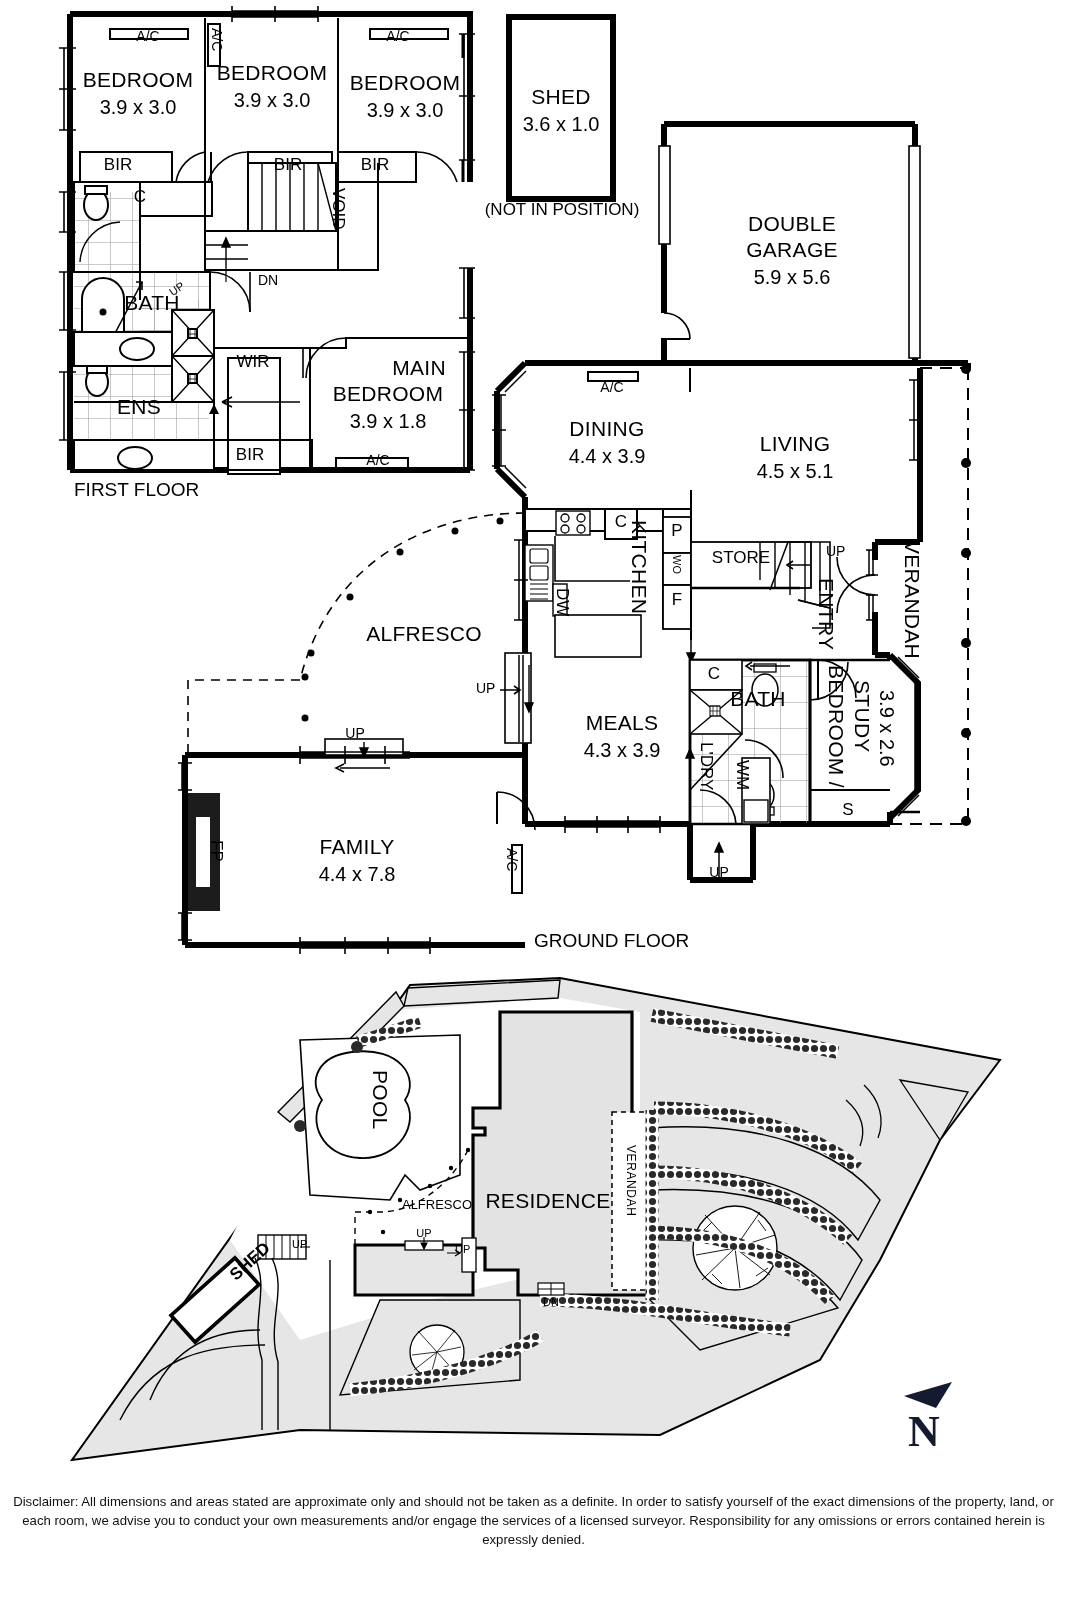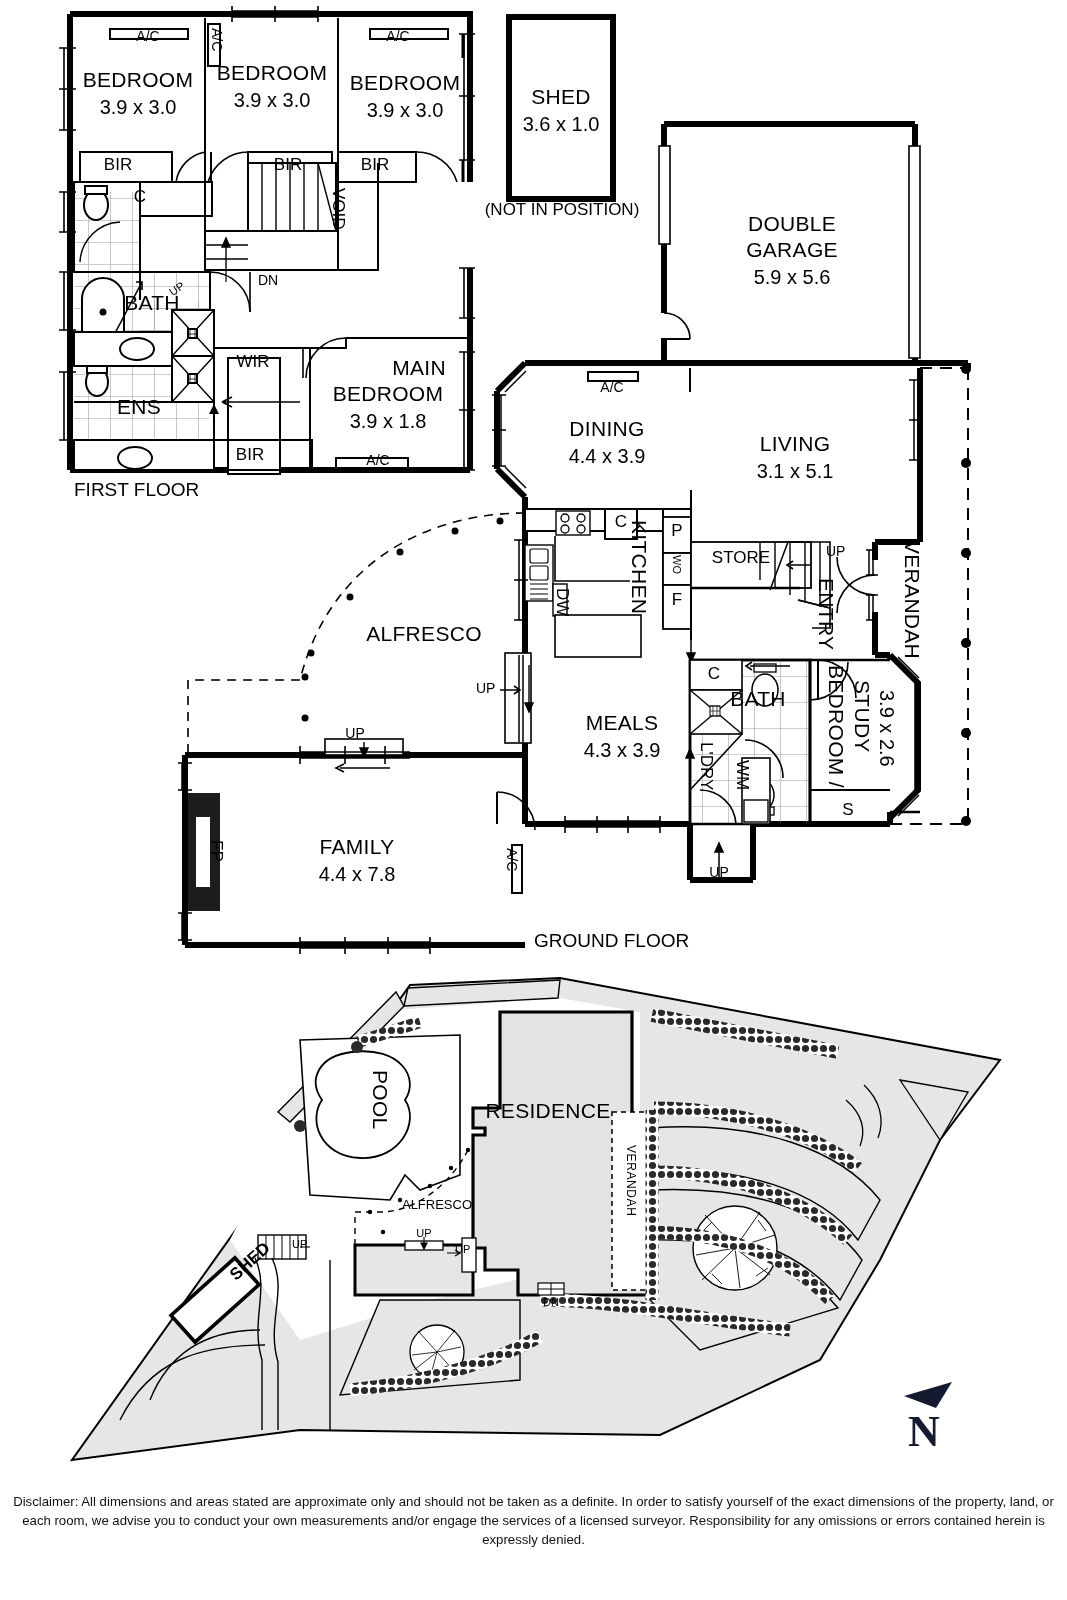--- a/index.html
+++ b/index.html
@@ -534,21 +534,21 @@
   <div class="lbl mid ctr" style="left:562px;top:200px;">(NOT IN POSITION)</div>
 
   <div class="lbl room-name ctr" style="left:792px;top:212px;">DOUBLE</div>
   <div class="lbl room-name ctr" style="left:792px;top:238px;">GARAGE</div>
   <div class="lbl room-dim ctr" style="left:792px;top:266px;">5.9 x 5.6</div>
 
   <div class="lbl room-name ctr" style="left:607px;top:417px;">DINING</div>
   <div class="lbl room-dim ctr" style="left:607px;top:445px;">4.4 x 3.9</div>
 
   <div class="lbl room-name ctr" style="left:795px;top:432px;">LIVING</div>
-  <div class="lbl room-dim ctr" style="left:795px;top:460px;">3.1 x 5.1</div>
+  <div class="lbl room-dim ctr" style="left:795px;top:460px;">4.5 x 5.1</div>
 
   <div class="lbl room-name ctr" style="left:622px;top:711px;">MEALS</div>
   <div class="lbl room-dim ctr" style="left:622px;top:739px;">4.3 x 3.9</div>
 
   <div class="lbl room-name ctr" style="left:357px;top:835px;">FAMILY</div>
   <div class="lbl room-dim ctr" style="left:357px;top:863px;">4.4 x 7.8</div>
 
   <div class="lbl room-name rot" style="left:848px;top:665px;transform:rotate(90deg);transform-origin:left top;">BEDROOM /</div>
   <div class="lbl room-name rot" style="left:874px;top:680px;transform:rotate(90deg);transform-origin:left top;">STUDY</div>
   <div class="lbl room-dim rot" style="left:898px;top:690px;transform:rotate(90deg);transform-origin:left top;">3.9 x 2.6</div>
@@ -572,21 +572,21 @@
   <div class="lbl mid rot" style="left:752px;top:760px;transform:rotate(90deg);transform-origin:left top;">WM</div>
   <div class="lbl mid ctr" style="left:848px;top:800px;">S</div>
   <div class="lbl mid rot" style="left:226px;top:840px;transform:rotate(90deg);transform-origin:left top;">FP</div>
   <div class="lbl small" style="left:826px;top:543px;">UP</div>
   <div class="lbl small" style="left:476px;top:680px;">UP</div>
   <div class="lbl small ctr" style="left:355px;top:725px;">UP</div>
   <div class="lbl small ctr" style="left:719px;top:864px;">UP</div>
 
   <div class="lbl floor-label" style="left:534px;top:930px;">GROUND FLOOR</div>
 
-  <div class="lbl room-name ctr" style="left:548px;top:1099px;">RESIDENCE</div>
+  <div class="lbl room-name ctr" style="left:548px;top:1189px;">RESIDENCE</div>
   <div class="lbl room-name rot" style="left:392px;top:1070px;transform:rotate(90deg);transform-origin:left top;">POOL</div>
   <div class="lbl mid rot" style="left:226px;top:1270px;transform:rotate(-42deg);transform-origin:left top;font-weight:700;">SHED</div>
   <div class="lbl tiny ctr" style="left:437px;top:1197px;font-size:13px;">ALFRESCO</div>
   <div class="lbl tiny rot" style="left:638px;top:1145px;transform:rotate(90deg);transform-origin:left top;font-size:12px;letter-spacing:.6px;">VERANDAH</div>
   <div class="lbl tiny" style="left:455px;top:1243px;font-size:11px;">UP</div>
   <div class="lbl tiny ctr" style="left:424px;top:1227px;font-size:11px;">UP</div>
   <div class="lbl tiny" style="left:292px;top:1238px;font-size:11px;">UP</div>
   <div class="lbl tiny ctr" style="left:551px;top:1296px;font-size:11px;">DN</div>
 
   <svg style="position:absolute;left:896px;top:1374px;" width="70" height="80" viewBox="0 0 70 80">

